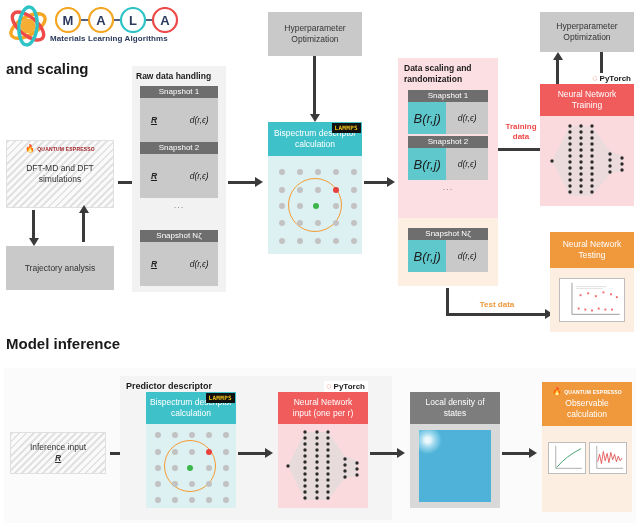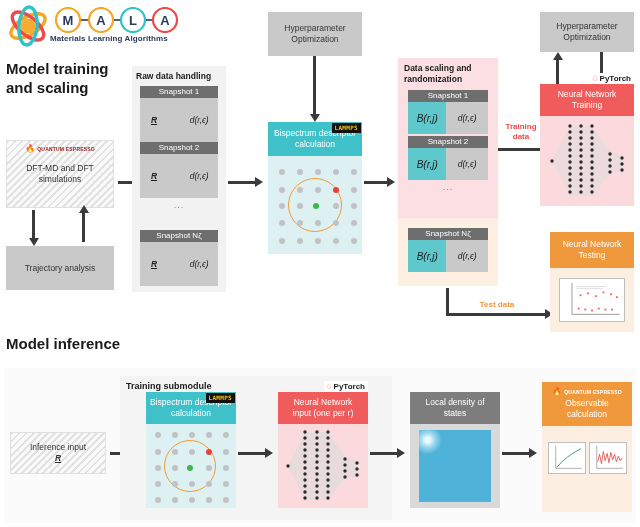--- a/index.html
+++ b/index.html
@@ -53,21 +53,21 @@
   .snap-body .dsym {
     position:absolute; right:12%; top:50%; transform:translateY(-50%);
     font-size:8.5px; font-style:italic; color:#222;
   }
   .ellipsis { font-size:9px; text-align:center; color:#888; letter-spacing:1px; }
 
   
   .split { display:flex; height:100%; }
   .split .bj {
     flex:0 0 48%; background:#5ec8cc; display:flex; align-items:center;
-    justify-content:center; font-size:10px; font-style:italic; color:#1d1d1d;
+    justify-content:center; font-size:13px; font-style:italic; color:#1d1d1d;
   }
   .split .de {
     flex:1; background:#c9c9c9; display:flex; align-items:center;
     justify-content:center; font-size:8.5px; font-style:italic; color:#1d1d1d;
   }
 
   
   .head-teal   { background:#3fc1c9; color:#fff; }
   .head-red    { background:#f05b5b; color:#fff; }
   .head-orange { background:#f0983c; color:#fff; }
@@ -171,21 +171,20 @@
     <circle cx="113" cy="13" r="12" fill="none" stroke="#ef4a4a" stroke-width="2.2"></circle>
     <text x="16" y="18" font-size="13" font-weight="bold" text-anchor="middle" fill="#2b3a5c" font-family="Liberation Sans, sans-serif">M</text>
     <text x="49" y="18" font-size="13" font-weight="bold" text-anchor="middle" fill="#2b3a5c" font-family="Liberation Sans, sans-serif">A</text>
     <text x="81" y="18" font-size="13" font-weight="bold" text-anchor="middle" fill="#2b3a5c" font-family="Liberation Sans, sans-serif">L</text>
     <text x="113" y="18" font-size="13" font-weight="bold" text-anchor="middle" fill="#2b3a5c" font-family="Liberation Sans, sans-serif">A</text>
   </svg>
   <div class="mala-sub">Materials Learning Algorithms</div>
 </div>
 
 <div class="abs section-heading" style="left:6px; top:60px; width:130px;">
-  <div>Model training</div>
   <div>and scaling</div>
 </div>
 
 <div class="abs hatch" style="left:6px; top:140px; width:108px; height:68px;">
   <div class="qe" style="position:absolute; left:0; top:4px; width:100%;">
     <span class="qflame">🔥</span>
     <span>QUANTUM ESPRESSO</span>
   </div>
   <div style="position:absolute; left:0; top:22px; width:100%; text-align:center;" class="lbl">
     <div>DFT-MD and DFT</div>
@@ -465,21 +464,21 @@
 <div class="abs hatch centered" style="left:10px; top:432px; width:96px; height:42px;">
   <div class="lbl" style="text-align:center;">
     <div>Inference input</div>
     <div style="font-style:italic; font-weight:bold; text-decoration:underline;">R</div>
   </div>
 </div>
 <div class="abs arrow-line" style="left:110px; top:452px; width:24px; height:3px;"></div>
 <div class="abs arrow-head ah-right" style="left:133px; top:448px;"></div>
 
 <div class="abs" style="left:120px; top:376px; width:272px; height:144px; background:#f4f4f4;">
-  <div style="position:absolute; left:6px; top:5px; font-size:9px; font-weight:bold; color:#1a1a1a;">Training submodule</div>
+  <div style="position:absolute; left:6px; top:5px; font-size:9px; font-weight:bold; color:#1a1a1a;">Predictor descriptor</div>
 </div>
 
 <div class="abs" style="left:146px; top:392px; width:90px; height:116px;">
   <div class="mod-head head-teal" style="height:32px;">
     <div>
       <div>Bispectrum descriptor</div>
       <div>calculation</div>
     </div>
     <span class="lammps">LAMMPS</span>
   </div>

